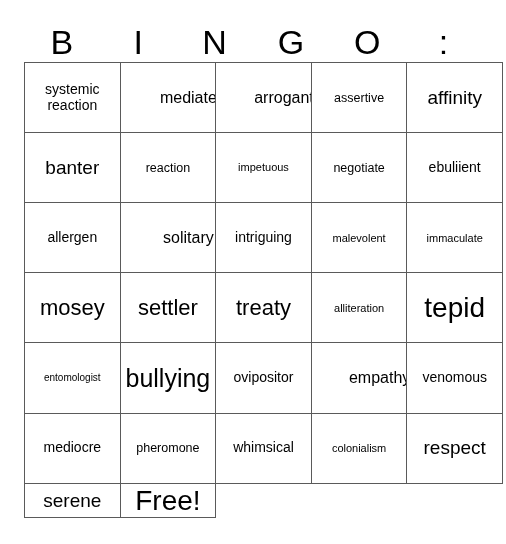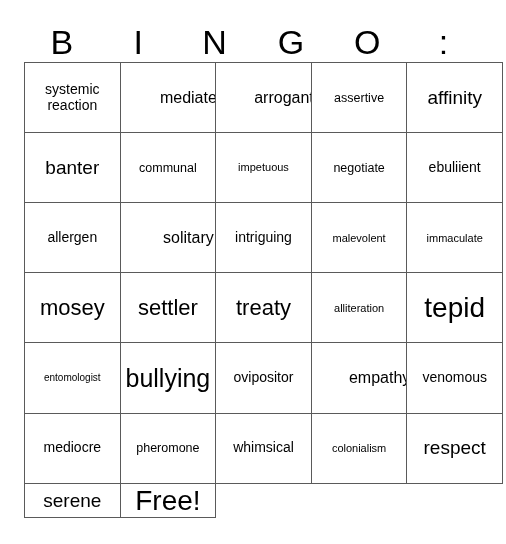--- a/index.html
+++ b/index.html
@@ -118,21 +118,21 @@
       <div class="cell fs-s">
         <span class="cell-text">assertive</span>
       </div>
       <div class="cell fs-xl">
         <span class="cell-text">affinity</span>
       </div>
       <div class="cell fs-xl">
         <span class="cell-text">banter</span>
       </div>
       <div class="cell fs-s">
-        <span class="cell-text">communal</span>
+        <span class="cell-text">reaction</span>
       </div>
       <div class="cell fs-xs">
         <span class="cell-text">impetuous</span>
       </div>
       <div class="cell fs-s">
         <span class="cell-text">negotiate</span>
       </div>
       <div class="cell fs-m">
         <span class="cell-text">ebuliient</span>
       </div>

